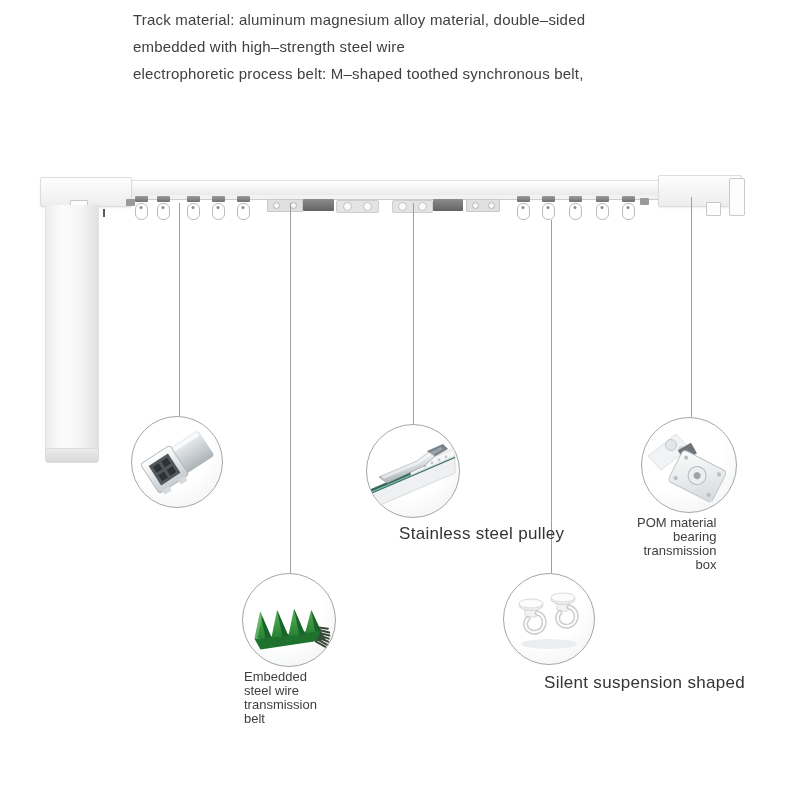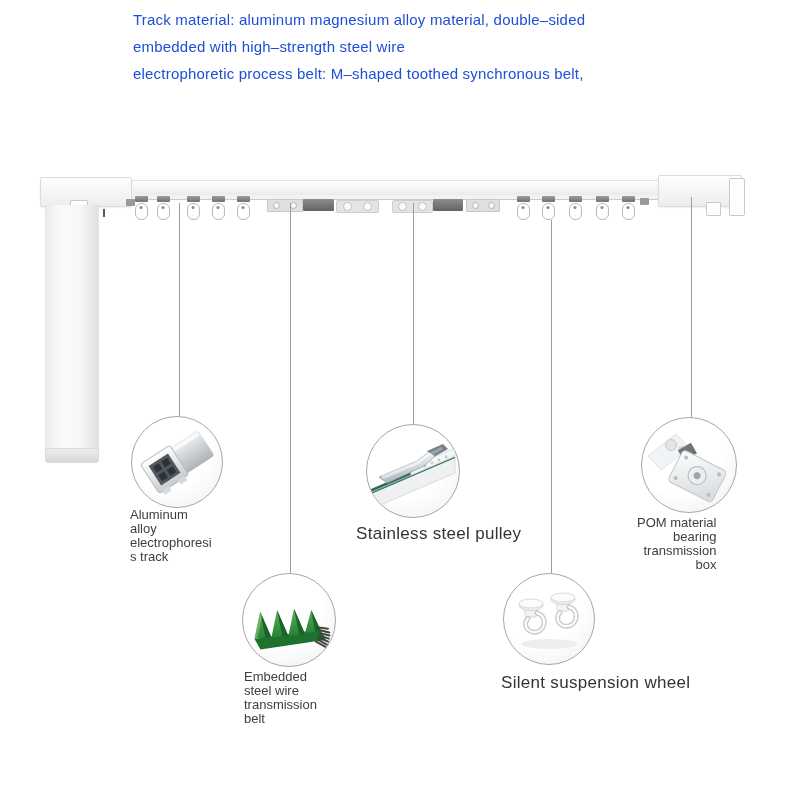--- a/index.html
+++ b/index.html
@@ -1,21 +1,21 @@
 <!DOCTYPE html>
 <html><head>
 <meta charset="utf-8">
 <style>
   html,body{margin:0;padding:0;background:#fff;}
   .canvas{position:relative;width:790px;height:790px;background:#fff;overflow:hidden;
           font-family:"Liberation Sans",sans-serif;color:#3b3b3b;}
 
   
   .hdr{position:absolute;left:133px;top:6px;width:540px;font-size:15px;line-height:27px;
-       letter-spacing:.2px;color:#1d4ed8;}
+       letter-spacing:.2px;color:#404040;}
 
   
   .rail{position:absolute;left:95px;top:180px;width:642px;height:15px;
         background:linear-gradient(#ffffff,#f4f4f4 55%,#e9e9e9);border:1px solid #e2e2e2;border-bottom:none;}
   .rail-lip{position:absolute;left:95px;top:195px;width:642px;height:4px;
         background:#f2f2f2;border-bottom:1px solid #cccccc;}
   .housing{position:absolute;background:linear-gradient(#fefefe,#ededed);
         border:1px solid #dcdcdc;border-radius:2px;box-shadow:0 1px 2px rgba(0,0,0,.07);}
   .housing.left{left:40px;top:177px;width:90px;height:28px;}
   .housing.right{left:658px;top:175px;width:82px;height:30px;}
@@ -46,21 +46,21 @@
            width:3px;height:3px;border-radius:50%;background:#8a8a8a;}
 
   
   .cline{position:absolute;width:1px;background:#9e9e9e;}
   .pc{position:absolute;border:1px solid #a6a6a6;border-radius:50%;overflow:hidden;
       background:radial-gradient(circle at 38% 30%,#ffffff 52%,#f5f6f7 78%,#e9ebec 100%);
       display:flex;align-items:center;justify-content:center;}
 
   
   .ml{position:absolute;font-size:13px;line-height:14px;white-space:pre-line;color:#3e3e3e;}
-  .bl{position:absolute;font-size:17px;color:#343434;letter-spacing:.3px;}
+  .bl{position:absolute;font-size:17px;color:#343434;letter-spacing:.3px;margin-left:43px;}
 </style>
 </head>
 <body>
 
 <div class="canvas">
 
   <div class="hdr">
     <div>Track material: aluminum magnesium alloy material, double–sided</div>
     <div>embedded with high–strength steel wire</div>
     <div>electrophoretic process belt: M–shaped toothed synchronous belt,</div>
@@ -261,28 +261,24 @@
       <g transform="translate(44,20)">
         <rect x="9" y="7" width="12" height="10" rx="2" fill="#f3f3f3" stroke="#d8d8d8"></rect>
         <ellipse cx="15" cy="5" rx="12" ry="5.5" fill="#f1f1f1" stroke="#d3d3d3"></ellipse>
         <ellipse cx="15" cy="3.5" rx="12" ry="4.5" fill="#fcfcfc" stroke="#dadada"></ellipse>
         <path d="M21 13 c6 1.5 8.5 7.5 6.5 13 c-2.2 6 -9.5 8 -14.5 4.5 c-4 -2.8 -4.6 -8.5 -1 -12" fill="none" stroke="#cccccc" stroke-width="5" stroke-linecap="round"></path>
         <path d="M21 13 c6 1.5 8.5 7.5 6.5 13 c-2.2 6 -9.5 8 -14.5 4.5 c-4 -2.8 -4.6 -8.5 -1 -12" fill="none" stroke="#ffffff" stroke-width="2" stroke-linecap="round"></path>
       </g>
     </svg>
   </div>
 
-  <div class="ml" style="left:130px;top:508px;">Aluminum
-alloy
-electrophoresi
-s track</div>
   <div class="bl" style="left:356px;top:524px;">Stainless steel pulley</div>
   <div class="ml" style="left:637px;top:516px;text-align:right;">POM material
 bearing
 transmission
 box</div>
   <div class="ml" style="left:244px;top:670px;">Embedded
 steel wire
 transmission
 belt</div>
-  <div class="bl" style="left:501px;top:673px;">Silent suspension wheel</div>
+  <div class="bl" style="left:501px;top:673px;">Silent suspension shaped</div>
 
 </div>
 
 </body></html>

